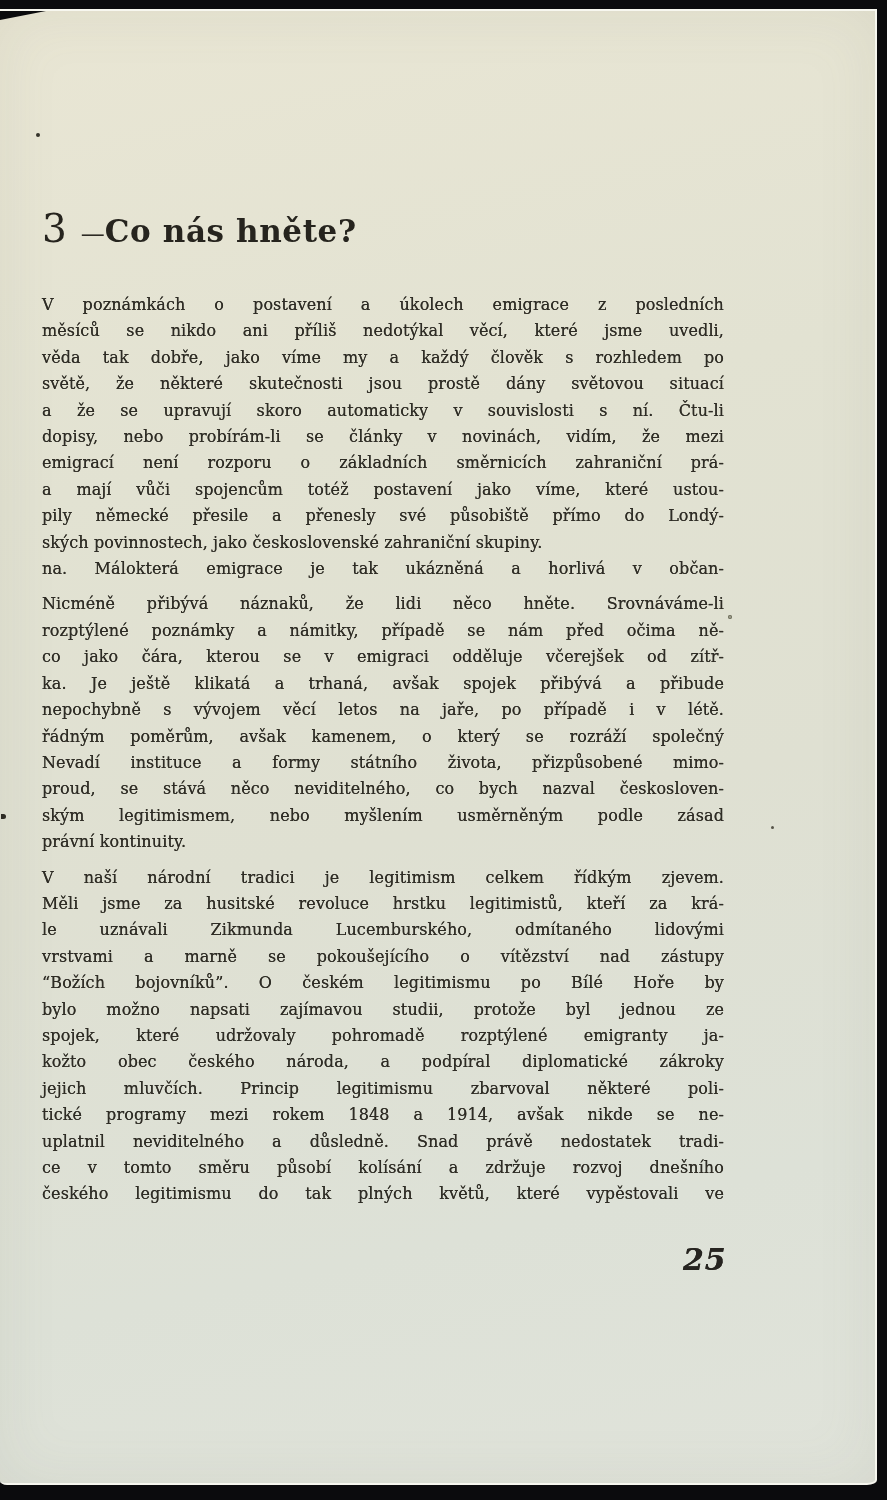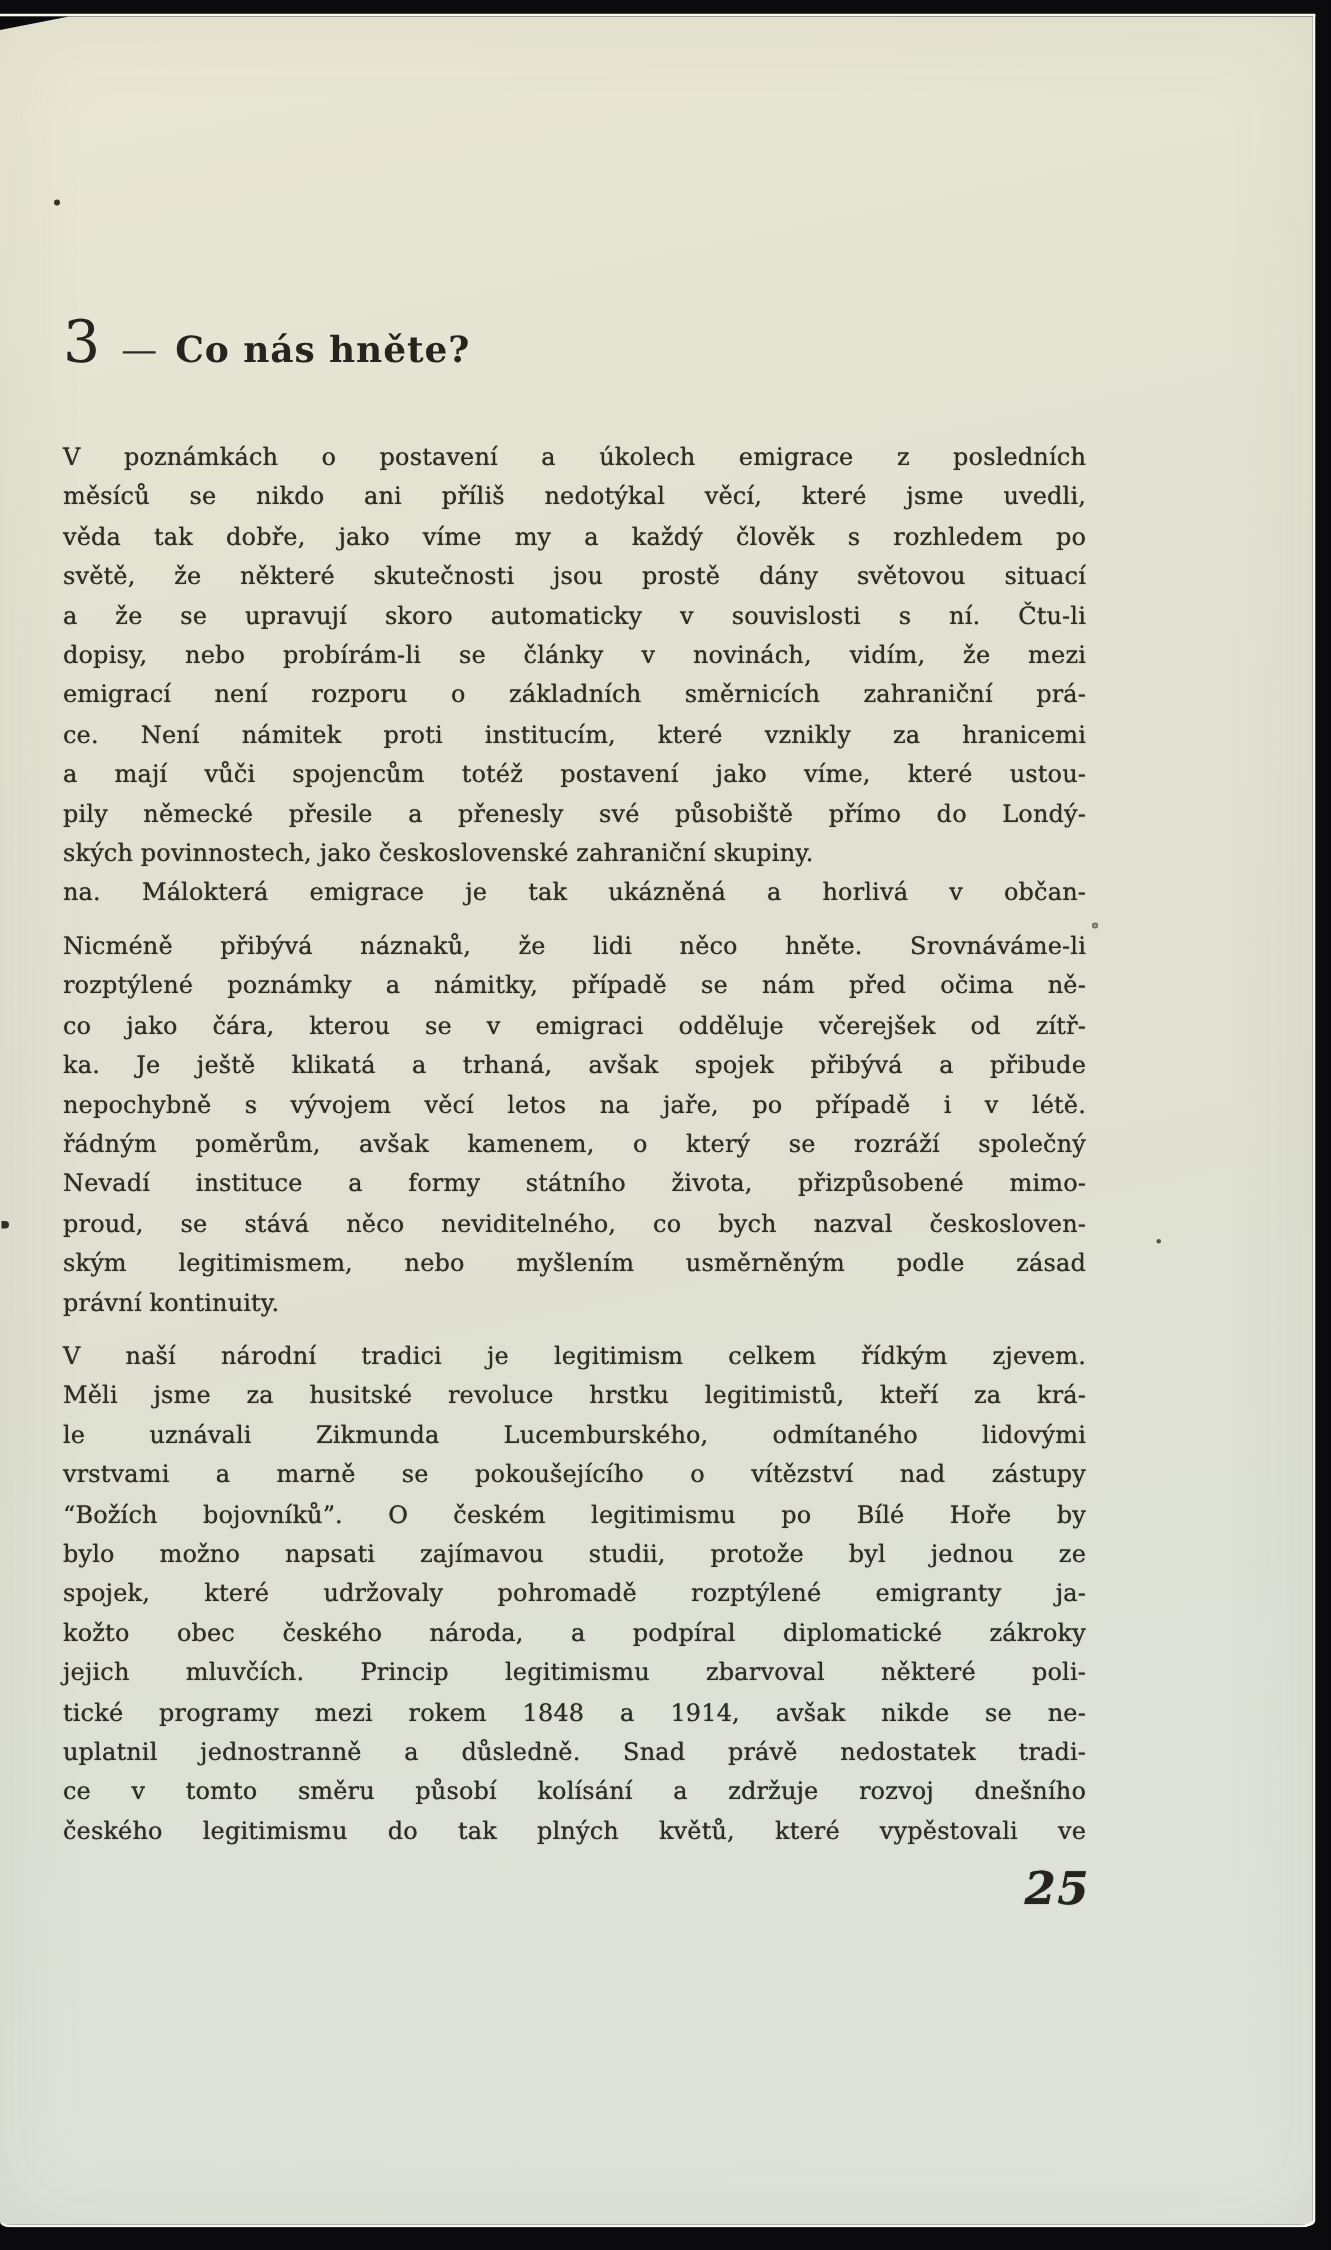--- a/index.html
+++ b/index.html
@@ -41,23 +41,22 @@
     font-size: 39px; line-height: 1;
     font-weight: 400;
     letter-spacing: 1px;
   }
   .h-dash {
     font-size: 24px;
     margin-left: 13px;
     color: #2c2a24;
   }
   .h-title {
-    font-size: 24px;
+    font-size: 31px;
     font-weight: 700;
-    margin-left: 12px;
     letter-spacing: 0.6px;
     color: #26241e;
   }
   .body-text {
     position: absolute;
     left: 42px; top: 281px;
     width: 682px;
     color: #2e2c25;
     font-size: 16px;
     line-height: 26.4px;
@@ -102,21 +101,20 @@
 
     <div class="body-text" id="body-text">
         <div class="para">
           <div class="line">V poznámkách o postavení a úkolech emigrace z posledních</div>
           <div class="line">měsíců se nikdo ani příliš nedotýkal věcí, které jsme uvedli,</div>
           <div class="line">věda tak dobře, jako víme my a každý člověk s rozhledem po</div>
           <div class="line">světě, že některé skutečnosti jsou prostě dány světovou situací</div>
           <div class="line">a že se upravují skoro automaticky v souvislosti s ní. Čtu-li</div>
           <div class="line">dopisy, nebo probírám-li se články v novinách, vidím, že mezi</div>
           <div class="line">emigrací není rozporu o základních směrnicích zahraniční prá-</div>
-          <div class="line">ce. Není námitek proti institucím, které vznikly za hranicemi</div>
           <div class="line">a mají vůči spojencům totéž postavení jako víme, které ustou-</div>
           <div class="line">pily německé přesile a přenesly své působiště přímo do Londý-</div>
           <div class="line last">ských povinnostech, jako československé zahraniční skupiny.</div>
           <div class="line">na. Málokterá emigrace je tak ukázněná a horlivá v občan-</div>
         </div>
         <div class="para">
           <div class="line">Nicméně přibývá náznaků, že lidi něco hněte. Srovnáváme-li</div>
           <div class="line">rozptýlené poznámky a námitky, případě se nám před očima ně-</div>
           <div class="line">co jako čára, kterou se v emigraci odděluje včerejšek od zítř-</div>
           <div class="line">ka. Je ještě klikatá a trhaná, avšak spojek přibývá a přibude</div>
@@ -131,21 +129,21 @@
           <div class="line">V naší národní tradici je legitimism celkem řídkým zjevem.</div>
           <div class="line">Měli jsme za husitské revoluce hrstku legitimistů, kteří za krá-</div>
           <div class="line">le uznávali Zikmunda Lucemburského, odmítaného lidovými</div>
           <div class="line">vrstvami a marně se pokoušejícího o vítězství nad zástupy</div>
           <div class="line">“Božích bojovníků”. O českém legitimismu po Bílé Hoře by</div>
           <div class="line">bylo možno napsati zajímavou studii, protože byl jednou ze</div>
           <div class="line">spojek, které udržovaly pohromadě rozptýlené emigranty ja-</div>
           <div class="line">kožto obec českého národa, a podpíral diplomatické zákroky</div>
           <div class="line">jejich mluvčích. Princip legitimismu zbarvoval některé poli-</div>
           <div class="line">tické programy mezi rokem 1848 a 1914, avšak nikde se ne-</div>
-          <div class="line">uplatnil jednostranně a důsledně. Snad právě nedostatek tradi-</div>
+          <div class="line">uplatnil neviditelného a důsledně. Snad právě nedostatek tradi-</div>
           <div class="line">ce v tomto směru působí kolísání a zdržuje rozvoj dnešního</div>
           <div class="line">českého legitimismu do tak plných květů, které vypěstovali ve</div>
         </div>
       </div>
 
     <div class="pagenum">25</div>
 
     <span class="speck s1"></span>
     <span class="speck s2"></span>
     <span class="speck s3"></span>

